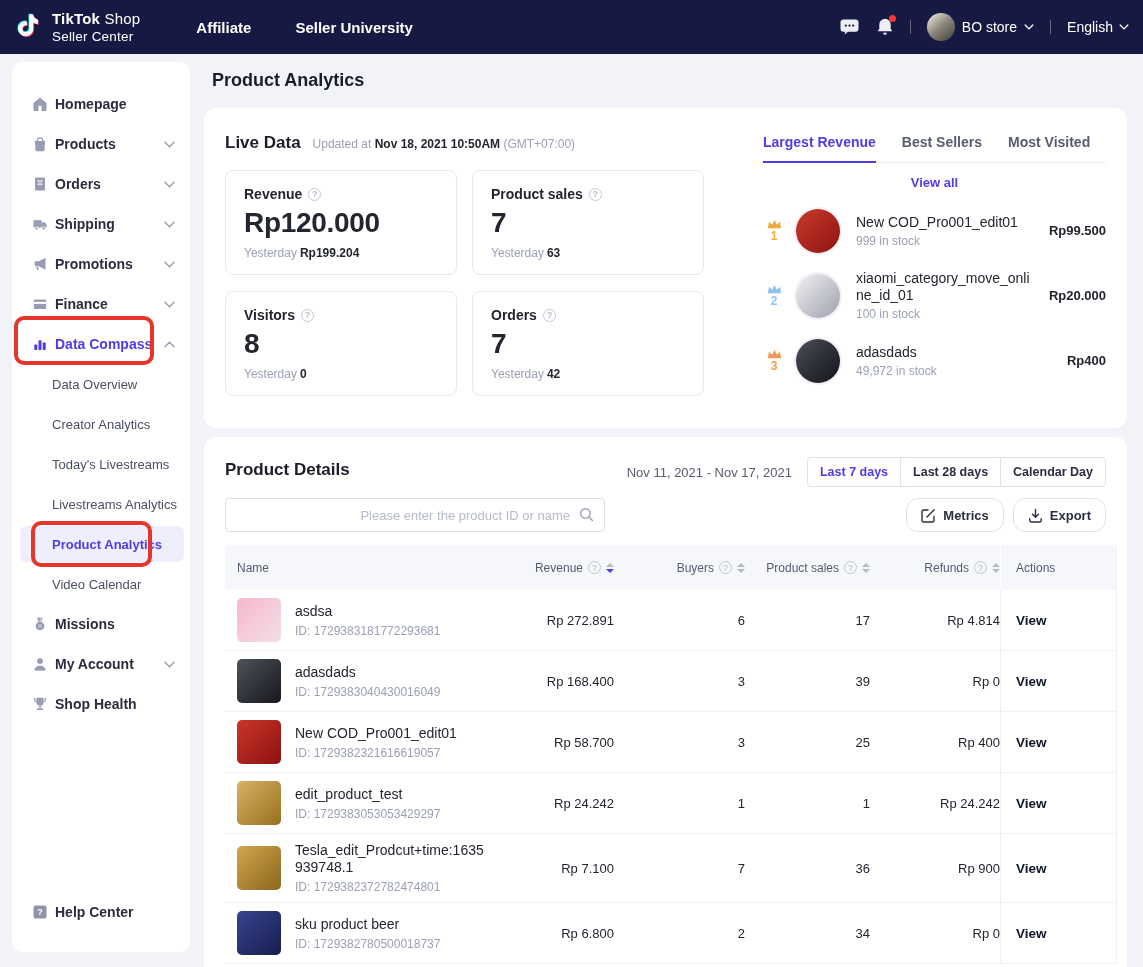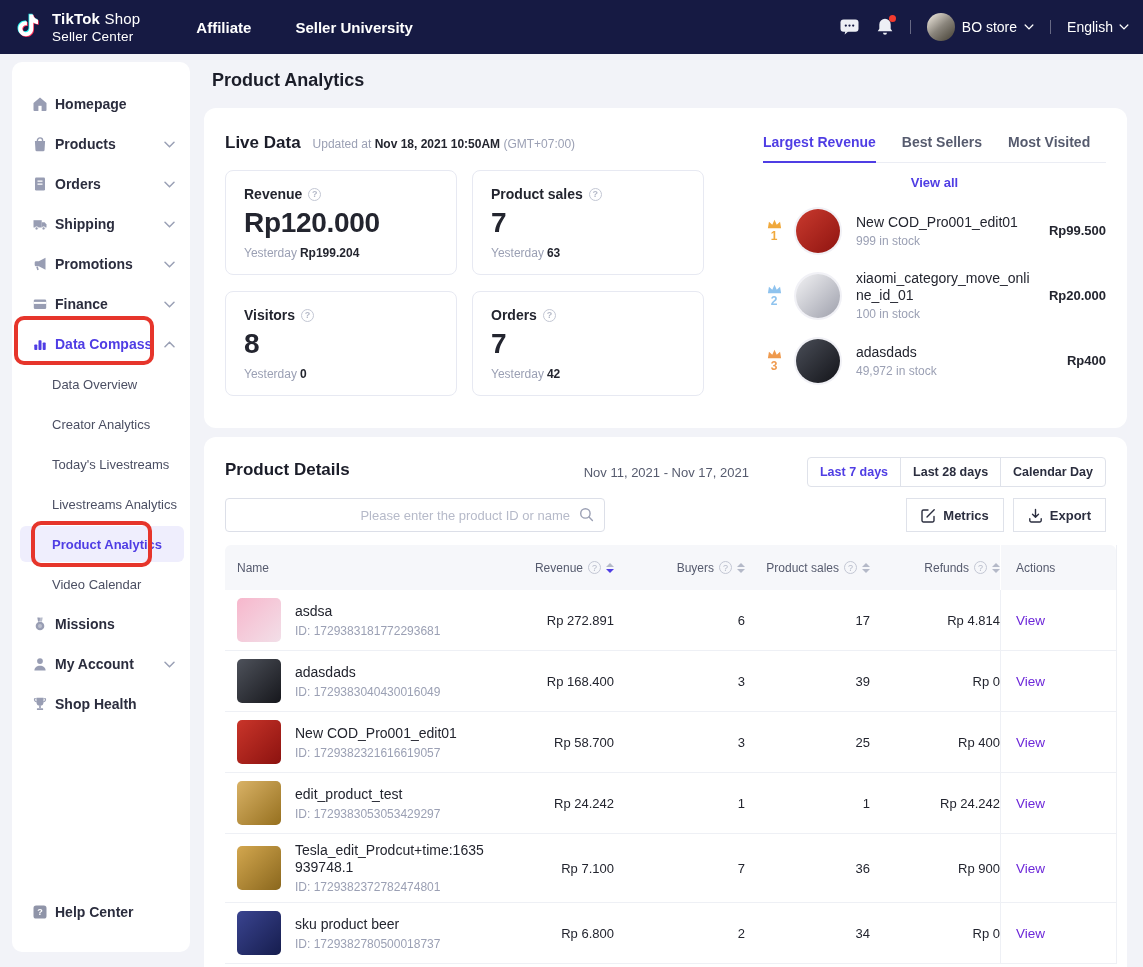--- a/index.html
+++ b/index.html
@@ -85,34 +85,34 @@
                 background:linear-gradient(135deg,var(--c1),var(--c2)); box-shadow:0 0 0 2px #F1F1F6; }
   .rank-info { margin-left:16px; width:180px; }
   .rank-name { font-size:14px; color:#23252F; line-height:17px; overflow-wrap:anywhere; }
   .rank-stock { font-size:12px; color:#9BA0B4; margin-top:3px; }
   .rank-price { margin-left:auto; font-size:13px; font-weight:700; }
 
   
   .pd-title { position:absolute; left:21px; top:23px; font-size:17px; font-weight:700; color:#1B1D29; }
   .pd-controls { position:absolute; right:21px; top:20px; display:flex; align-items:center; gap:15px; }
   .date-range { font-size:13px; color:#565B6E; }
-  .range-group { display:flex; border:1px solid #DFE2EA; border-radius:4px; overflow:hidden; background:#fff;margin-left:43px; }
+  .range-group { display:flex; border:1px solid #DFE2EA; border-radius:4px; overflow:hidden; background:#fff; }
   .range-btn { padding:7px 12px; font-size:12.5px; font-weight:600; color:#2B2E3F; cursor:pointer;
                border-left:1px solid #DFE2EA; white-space:nowrap; }
   .range-btn:first-child { border-left:none; }
   .range-btn.active { color:#4F3DE4; }
   .search-wrap { position:absolute; left:21px; top:61px; width:380px; }
   .search-input { width:380px; height:34px; border:1px solid #DCDFE8; border-radius:4px;
                   padding:0 34px 0 12px; font-size:13px; color:#23252F; outline:none;
                   font-family:"Liberation Sans","DejaVu Sans",sans-serif;text-align:right; }
   .search-input::placeholder { color:#B6BAC9; }
   .search-icon { position:absolute; right:11px; top:9px; }
   .pd-buttons { position:absolute; right:21px; top:61px; display:flex; gap:9px; }
   .btn { display:flex; align-items:center; gap:7px; height:34px; padding:0 14px;
-         border:1px solid #DFE2EA; border-radius:0; background:#fff;
+         border:1px solid #DFE2EA; border-radius:12px; background:#fff;
          font-size:13px; font-weight:600; color:#2B2E3F; cursor:pointer; }
 
   .pd-table { position:absolute; left:21px; top:108px; width:892px; border-right:1px solid #EEF0F5; }
   .t-head, .t-row { display:grid; grid-template-columns:260px 129px 131px 125px 130px 117px; }
   .t-head { height:45px; background:#F6F7FA; border-radius:6px 6px 0 0; align-items:center;
             font-size:12px; color:#565B6E; }
   .th { display:flex; align-items:center; justify-content:flex-end; gap:5px; cursor:pointer; }
   .th.th-name { justify-content:flex-start; padding-left:12px; cursor:default; }
   .th.th-actions { justify-content:flex-start; padding-left:15px; height:45px;
                    border-left:1px solid #fff; cursor:default; }
@@ -123,21 +123,21 @@
   .sort .down.on { border-top-color:#4F3DE4; }
   .t-row { align-items:center; min-height:59px; border-bottom:1px solid #EEF0F5; }
   .td { text-align:right; font-size:13px; color:#23252F; }
   .td-name { display:flex; align-items:center; gap:14px; padding:8px 0 8px 12px; text-align:left; }
   .thumb { width:44px; height:44px; border-radius:5px; flex:none;
            background:linear-gradient(135deg,var(--c1),var(--c2)); }
   .p-name { font-size:14px; color:#23252F; line-height:17px; max-width:200px; overflow-wrap:anywhere; }
   .p-id { font-size:12px; color:#9BA0B4; margin-top:4px; }
   .td-actions { align-self:stretch; display:flex; align-items:center; padding-left:15px;
                 border-left:1px solid #EEF0F5; }
-  .view-link { font-size:13.5px; font-weight:400; color:#6d28d9; cursor:pointer; }
+  .view-link { font-size:13.5px; font-weight:700; color:#0f172a; cursor:pointer; }
 </style>
 </head>
 <body>
 
 <div class="nav" style="background: rgb(22, 26, 67);">
   <div class="logo">
     <span>
       <svg width="27" height="31" viewBox="0 0 48 48">
         <g>
           <path transform="translate(-1.4,-1.4)" fill="#25F4EE" d="M38.5 13.4c-2.5-.6-4.7-2-6.2-4.1-1-1.4-1.7-3.1-1.8-4.9h-6.8v25.2c0 3.4-2.8 6.2-6.2 6.2s-6.2-2.8-6.2-6.2 2.8-6.2 6.2-6.2c.6 0 1.3.1 1.9.3v-7c-.6-.1-1.3-.2-1.9-.2C10 16.5 4.1 22.4 4.1 29.8S10 43.1 17.4 43.1s13.3-5.9 13.3-13.3V18.6c2.4 1.7 5.3 2.7 8.4 2.7v-7.5c-.2-.1-.4-.2-.6-.4z"></path>

